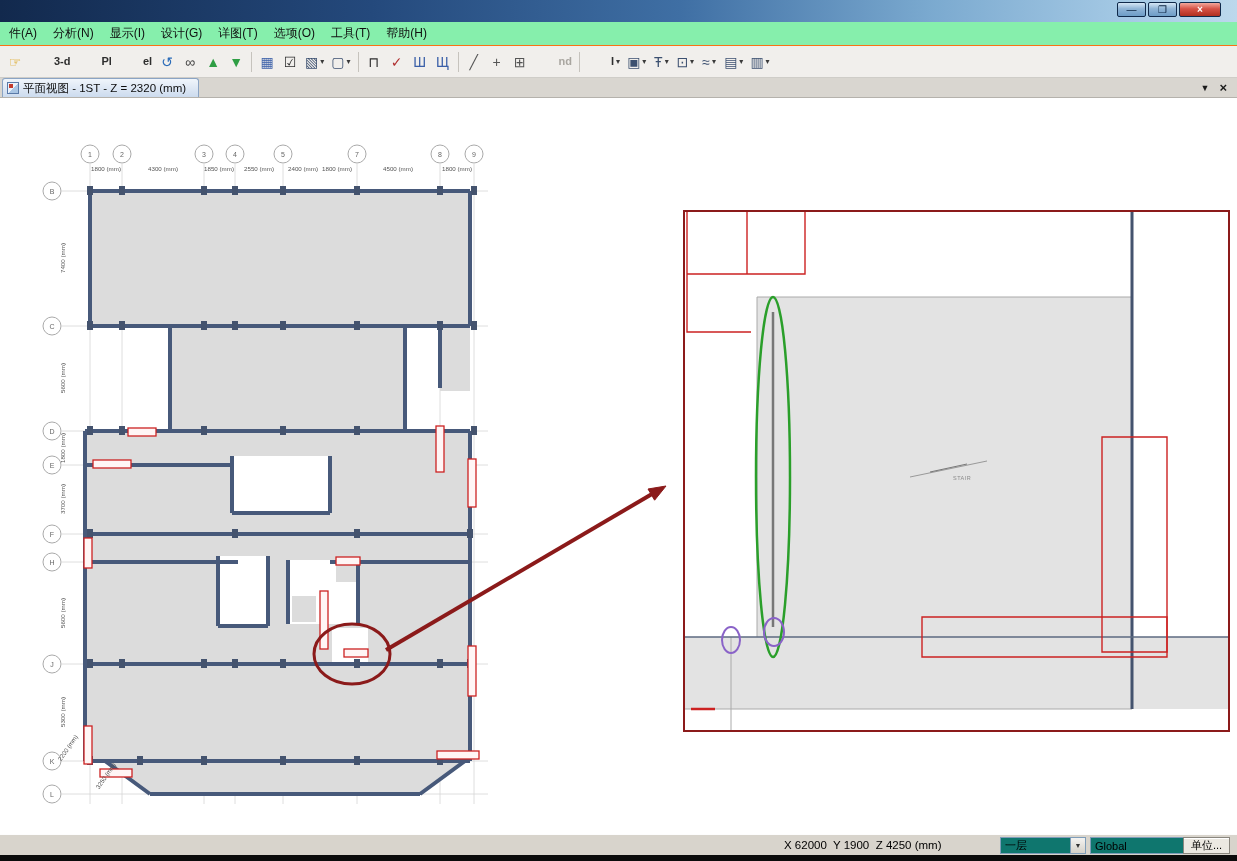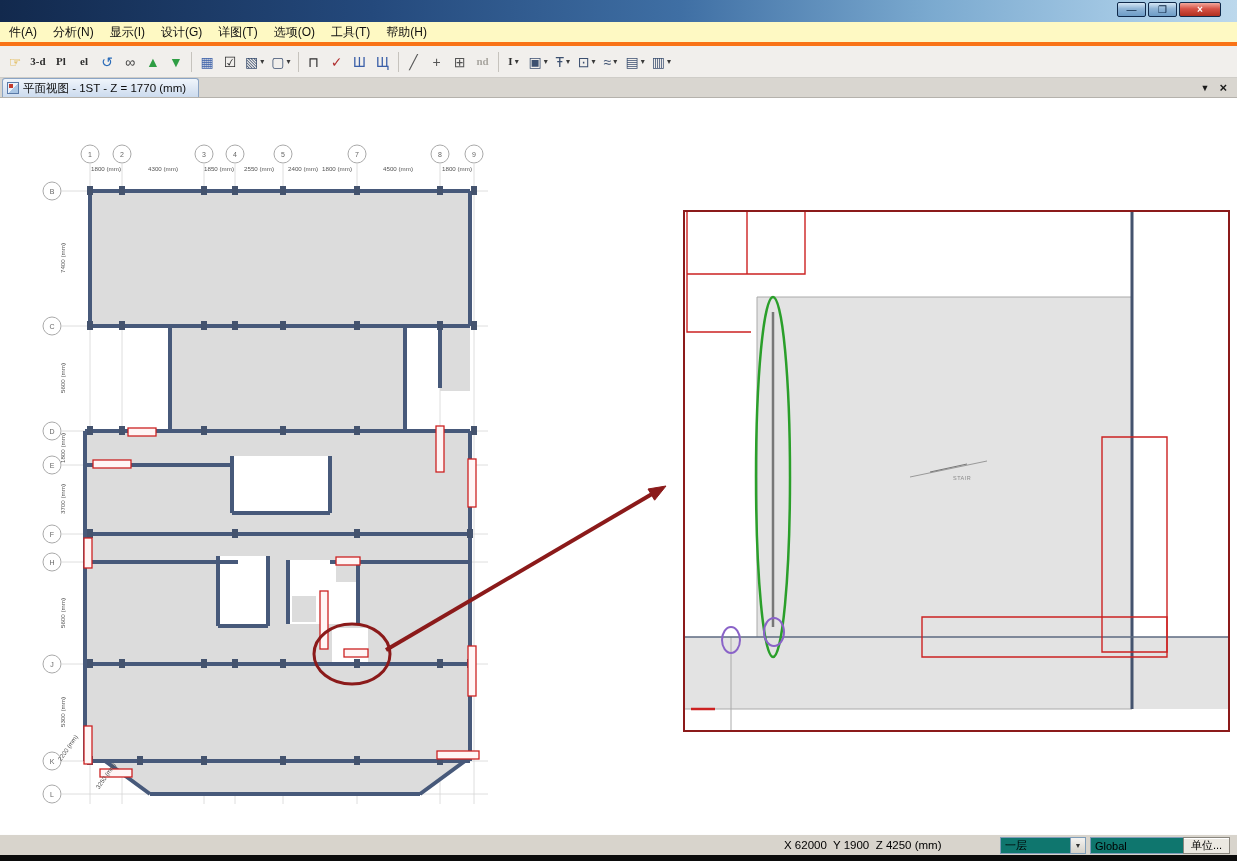--- a/index.html
+++ b/index.html
@@ -10,31 +10,31 @@
   
   .titlebar{position:absolute;top:0;left:0;right:0;height:22px;
     background:linear-gradient(90deg,#12294d 0%,#24497c 30%,#3f6fa4 55%,#7aa9cf 75%,#a7cbe6 92%,#bcd8ec 100%);}
   .wincontrols{position:absolute;top:2px;right:16px;display:flex;gap:2px;}
   .winbtn{width:29px;height:15px;border:1px solid #10294a;border-radius:2px;
     background:linear-gradient(#d5e6f5,#8fb4d6 45%,#6d9cc6);color:#0c2440;font-size:10px;
     display:flex;align-items:center;justify-content:center;line-height:1;cursor:default;}
   .winbtn.close{width:42px;background:linear-gradient(#f3a89b,#d65246 45%,#b02f1f);color:#fff;font-weight:bold;}
 
   
-  .menubar{position:absolute;top:22px;left:0;right:0;height:24px;background:#fef9c3;
-    border-bottom:4px solid #f97316;display:flex;align-items:center;padding-left:1px;}
+  .menubar{position:absolute;top:22px;left:0;right:0;height:24px;background:#86efac;
+    border-bottom:1px solid #f97316;display:flex;align-items:center;padding-left:1px;}
   .menu-item{padding:4px 8px;font-size:12px;color:#101010;cursor:default;}
 
   
   .toolbar{position:absolute;top:46px;left:0;right:0;height:32px;background:#f1efec;
     border-bottom:1px solid #cfcdc8;display:flex;align-items:center;padding-left:4px;gap:1px;}
   .tbtn{height:24px;min-width:22px;display:flex;align-items:center;justify-content:center;
     border:1px solid transparent;border-radius:2px;font-size:14px;color:#3c5070;padding:0 2px;cursor:default;}
   .tbtn .glyph{line-height:1;}
-  .ttext .glyph{font-size:11px;font-weight:bold;color:#2e2e2e;font-family:Liberation Serif, serif;}
+  .ttext .glyph{font-size:11px;font-weight:bold;color:#2e2e2e;font-family:Liberation Sans, sans-serif;margin-left:24px;}
   .tdis .glyph{color:#a9a6a0;}
   .ddarrow{font-size:8px;color:#3a3a3a;margin-left:2px;}
   .tsep{width:1px;height:20px;background:#c6c3bd;margin:0 3px;align-self:center;}
 
   
   .tabbar{position:absolute;top:78px;left:0;right:0;height:20px;background:#d9d6d0;
     border-bottom:1px solid #b5b2ac;display:flex;align-items:flex-end;}
   .tab{height:19px;margin-left:2px;display:flex;align-items:center;gap:4px;padding:0 12px 0 4px;
     background:linear-gradient(#f0f5fb,#ccdbee);border:1px solid #8ba4c4;border-bottom:none;
     border-radius:3px 3px 0 0;font-size:11.5px;color:#0d0d0d;white-space:nowrap;cursor:default;}
@@ -193,21 +193,21 @@
       </span>
       <span class="tbtn">
         <span class="glyph">▥</span>
         <span class="ddarrow">▾</span>
       </span>
     </div>
 
   <div class="tabbar">
     <div class="tab">
       <span class="tab-icon"></span>
-      <span>平面视图 - 1ST - Z = 1770 (mm)</span>
+      <span>平面视图 - 1ST - Z = 2320 (mm)</span>
     </div>
     <div class="tabbar-right">
       <span class="tb-glyph">▼</span>
       <span class="tb-x">×</span>
     </div>
   </div>
 
   <div class="canvas">
 
     <svg class="plan-svg" width="700" height="736" viewBox="0 0 700 736">

